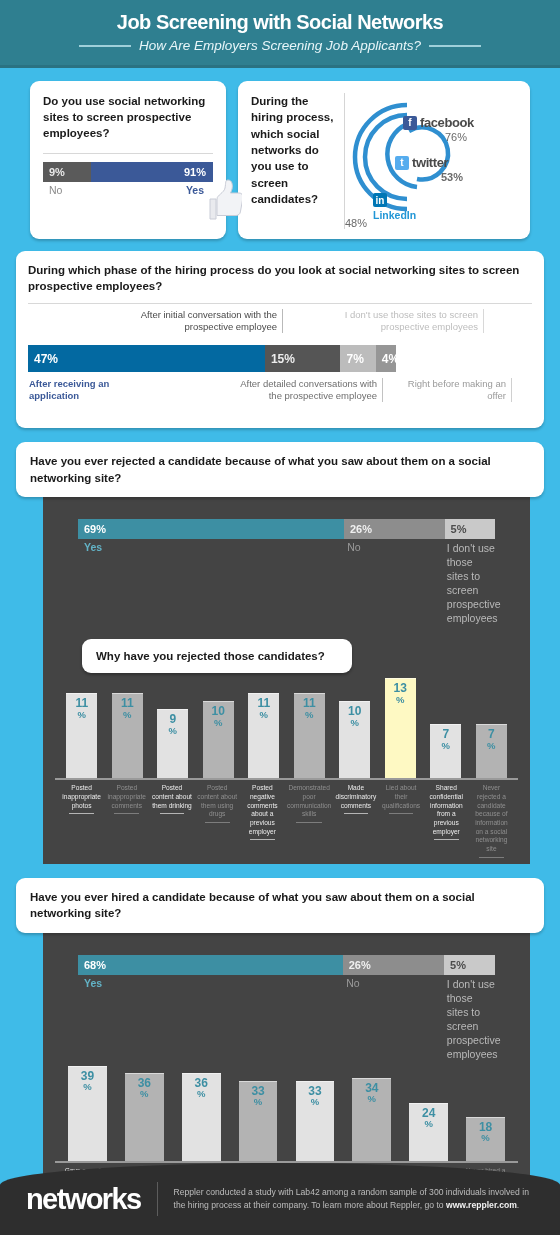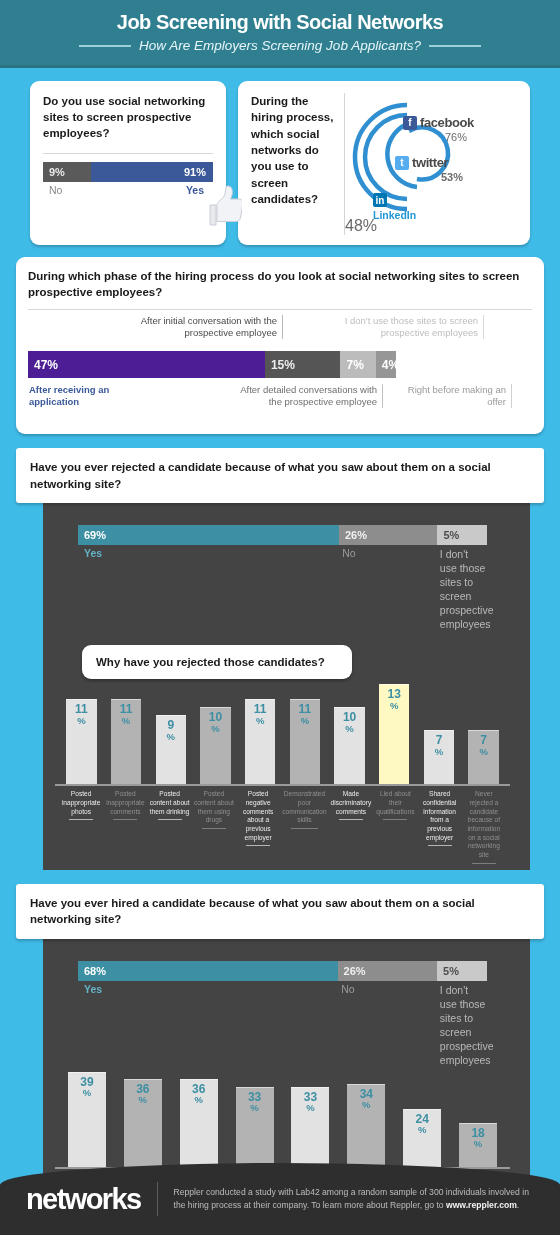--- a/index.html
+++ b/index.html
@@ -68,21 +68,21 @@
   .sq { width: 14px; height: 14px; border-radius: 2px; color: #fff;
         font-size: 10px; font-weight: bold; display: flex; align-items: center; justify-content: center; }
   .sq-fb { background: #3b5998; }
   .sq-tw { background: #55acee; }
   .sq-li { background: #0077b5; }
   .brand { font-size: 13px; font-weight: bold; color: #4a4a4a; letter-spacing: -0.4px; }
   .brand-li { font-size: 10.5px; font-weight: bold; color: #2196d6; }
   .pct-sm { font-size: 11px; color: #6a6a6a; position: absolute; }
   .pfb { top: 38px; left: 100px; }
   .ptw { top: 78px; left: 96px; font-weight: bold; }
-  .pli { top: 100px; left: 66px; font-size: 16px; color: #6a6a6a; }
+  .pli { top: 100px; left: 66px; font-size: 11px; color: #6a6a6a; }
   .lilabel { position: absolute; top: 116px; left: 28px; }
 
   
   .phase-card { margin: 12px 16px 0 16px; padding: 11px 12px 10px 12px; }
   .phase-card .qt { font-size: 11.5px; font-weight: bold; color: #1a1a1a; line-height: 1.4; }
   .phase-top { position: relative; height: 42px; margin-top: 9px; border-top: 1px solid #d8d8d8; padding-top: 5px; }
   .ptl { position: absolute; font-size: 9.5px; line-height: 1.25; text-align: right; padding-right: 5px; }
   .ptl.dark { color: #4a4a4a; border-right: 1px solid #b9b9b9; }
   .ptl.light { color: #bdbdbd; border-right: 1px solid #d8d8d8; }
   .phase-bar { display: flex; height: 27px; }
@@ -90,26 +90,26 @@
   .phase-bot { position: relative; height: 42px; margin-top: 4px; }
   .pbl { position: absolute; font-size: 9.5px; line-height: 1.25; text-align: right; padding-right: 5px; }
   .pbl.blue { color: #3b5998; font-weight: bold; text-align: left; padding-left: 1px; }
   .pbl.g1 { color: #6e6e6e; border-right: 1px solid #c2c2c2; }
   .pbl.g2 { color: #9a9a9a; border-right: 1px solid #d0d0d0; }
 
   
   .section { position: relative; margin-top: 14px; }
   .sec-head {
     position: relative; z-index: 3; margin: 0 16px;
-    padding: 11px 14px; border-radius: 3px;
+    padding: 11px 14px; border-radius: 9px;
   }
   .sec-head .qt { font-size: 11.5px; font-weight: bold; color: #1a1a1a; line-height: 1.42; }
   .dark-panel {
     background: #444444; margin: -6px 30px 0 43px;
-    padding: 22px 8px 6px 0; position: relative;
+    padding: 22px 0 6px 0; position: relative;
   }
   .yn-bar { display: flex; height: 20px; margin: 6px 35px 0 35px; }
   .yn-yes { background: #3d8fa3; color: #fff; font-size: 11px; font-weight: bold;
             display: flex; align-items: center; padding-left: 6px; }
   .yn-no  { background: #8d8d8d; color: #f0f0f0; font-size: 11px; font-weight: bold;
             display: flex; align-items: center; padding-left: 6px; }
   .yn-na  { background: #c9c9c9; color: #4c4c4c; font-size: 11px; font-weight: bold;
             display: flex; align-items: center; padding-left: 6px; }
   .yn-cap { display: flex; margin: 2px 35px 0 35px; }
   .cap-yes { color: #63b3c6; font-size: 10.5px; font-weight: bold; padding-left: 6px; }
@@ -220,21 +220,21 @@
 
   <div class="card phase-card">
     <div class="qt">During which phase of the hiring process do you look at social networking sites to screen prospective employees?</div>
 
     <div class="phase-top">
       <div class="ptl dark" style="left:110px; width:145px; top:5px;">After initial conversation with the prospective employee</div>
       <div class="ptl light" style="left:306px; width:150px; top:5px;">I don't use those sites to screen prospective employees</div>
     </div>
 
     <div class="phase-bar">
-      <div class="pseg" style="width:47%; background:#4c1d95; color:#fff;">47%</div>
+      <div class="pseg" style="width:47%; background:#0369a1; color:#fff;">47%</div>
       <div class="pseg" style="width:15%; background:#555555; color:#ededed;">15%</div>
       <div class="pseg" style="width:7%; background:#bcbcbc; color:#ffffff;">7%</div>
       <div class="pseg" style="width:4%; background:#969696; color:#ffffff;">4%</div>
     </div>
 
     <div class="phase-bot">
       <div class="pbl blue" style="left:0px; width:130px; top:2px;">After receiving an application</div>
       <div class="pbl g1" style="left:210px; width:145px; top:2px;">After detailed conversations with the prospective employee</div>
       <div class="pbl g2" style="left:376px; width:108px; top:2px;">Right before making an offer</div>
     </div>

